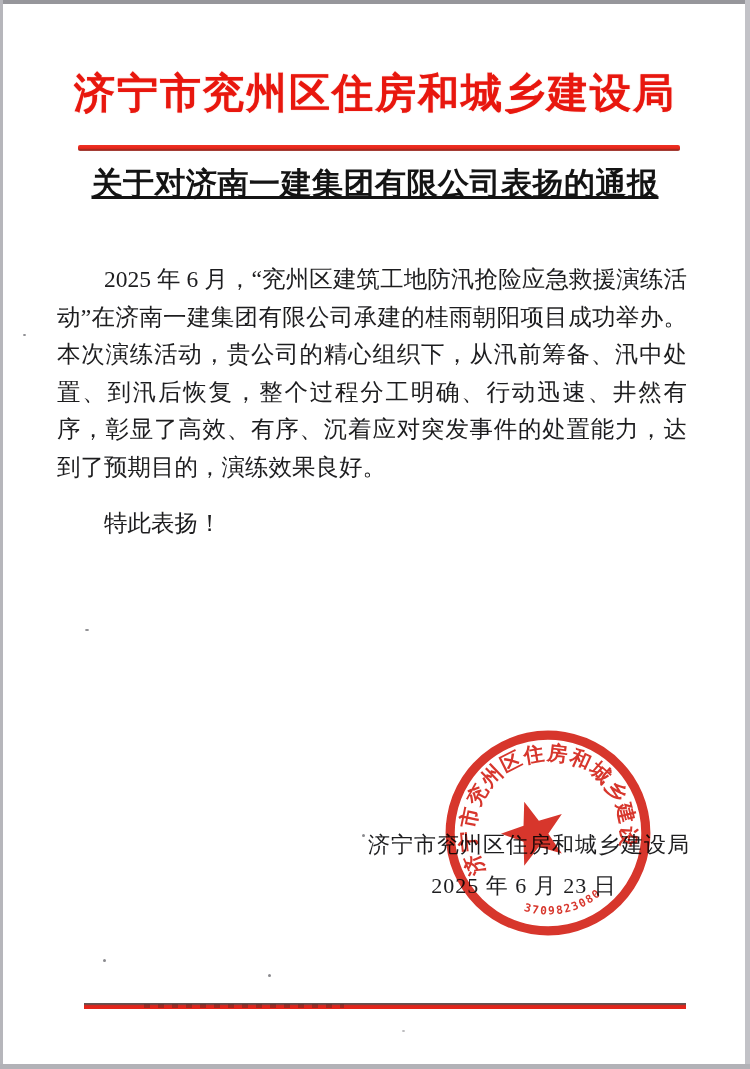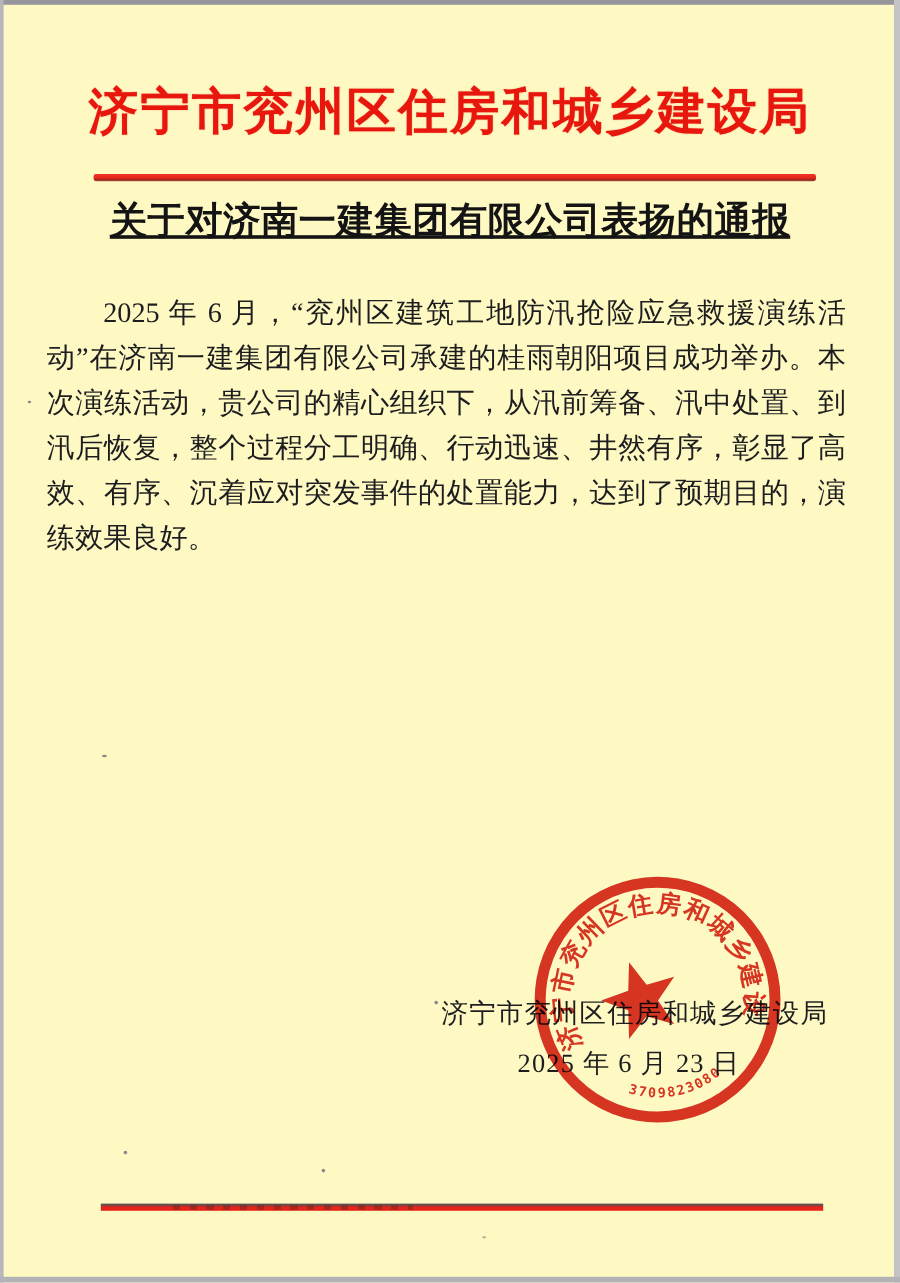--- a/index.html
+++ b/index.html
@@ -1,17 +1,17 @@
 <!DOCTYPE html>
 <html><head>
 <meta charset="utf-8">
 <style>
   html,body{margin:0;padding:0;background:#e9e9ec;}
   .page{
-    position:relative;width:750px;height:1069px;background:#fef9c3;
+    position:relative;width:750px;height:1069px;background:#ffffff;
     font-family:"Liberation Serif","DejaVu Serif",serif;
     overflow:hidden;box-sizing:border-box;
   }
   
   .edge{position:absolute;background:#a9a9ae;}
   .edge.top{left:0;top:0;width:750px;height:4px;background:#96969b;}
   .edge.left{left:0;top:0;width:3px;height:1069px;background:#b6b6bb;}
   .edge.right{right:0;top:0;width:5px;height:1069px;background:#c2c2c7;}
   .edge.bottom{left:0;bottom:0;width:750px;height:5px;background:#b2b2b7;}
 
@@ -31,21 +31,21 @@
     position:absolute;left:0;top:163px;width:750px;text-align:center;
     font-size:31px;font-weight:bold;color:#141414;letter-spacing:0.5px;
     white-space:nowrap;
     text-decoration:underline;
   }
   .body-text{
     position:absolute;left:39px;top:243px;width:666px;
     font-size:23.5px;line-height:37.6px;color:#1d1d1f;
     text-align:justify;text-justify:inter-ideograph;
   }
-  .body-text p{margin:0;text-indent:2em;}
+  .body-text p{margin:18px;text-indent:2em;}
   .sign-block{
     position:absolute;right:70px;top:830px;width:312px;text-align:center;
     color:#1d1d1f;
   }
   .sign-agency{font-size:22px;letter-spacing:1px;line-height:30px;white-space:nowrap;}
   .sign-date{font-size:22px;letter-spacing:1px;line-height:30px;margin-top:11px;}
 
   .seal{
     position:absolute;left:441px;top:726px;width:214px;height:214px;
     transform:rotate(-12deg);
@@ -75,20 +75,21 @@
   <div class="edge bottom"></div>
 
   <div class="agency">济宁市兖州区住房和城乡建设局</div>
 
   <div class="rule-top"></div>
 
   <div class="doc-title">关于对济南一建集团有限公司表扬的通报</div>
 
   <div class="body-text">
     <p>2025 年 6 月，“兖州区建筑工地防汛抢险应急救援演练活动”在济南一建集团有限公司承建的桂雨朝阳项目成功举办。本次演练活动，贵公司的精心组织下，从汛前筹备、汛中处置、到汛后恢复，整个过程分工明确、行动迅速、井然有序，彰显了高效、有序、沉着应对突发事件的处置能力，达到了预期目的，演练效果良好。</p>
+    <p>特此表扬！</p>
   </div>
 
   <div class="sign-block">
     <div class="sign-agency">济宁市兖州区住房和城乡建设局</div>
     <div class="sign-date">2025 年 6 月 23 日</div>
   </div>
 
   <div class="seal">
     <svg viewBox="0 0 210 210" xmlns="http://www.w3.org/2000/svg">
       <circle cx="105" cy="105" r="96" fill="none" stroke="#d4261c" stroke-width="9"></circle>

